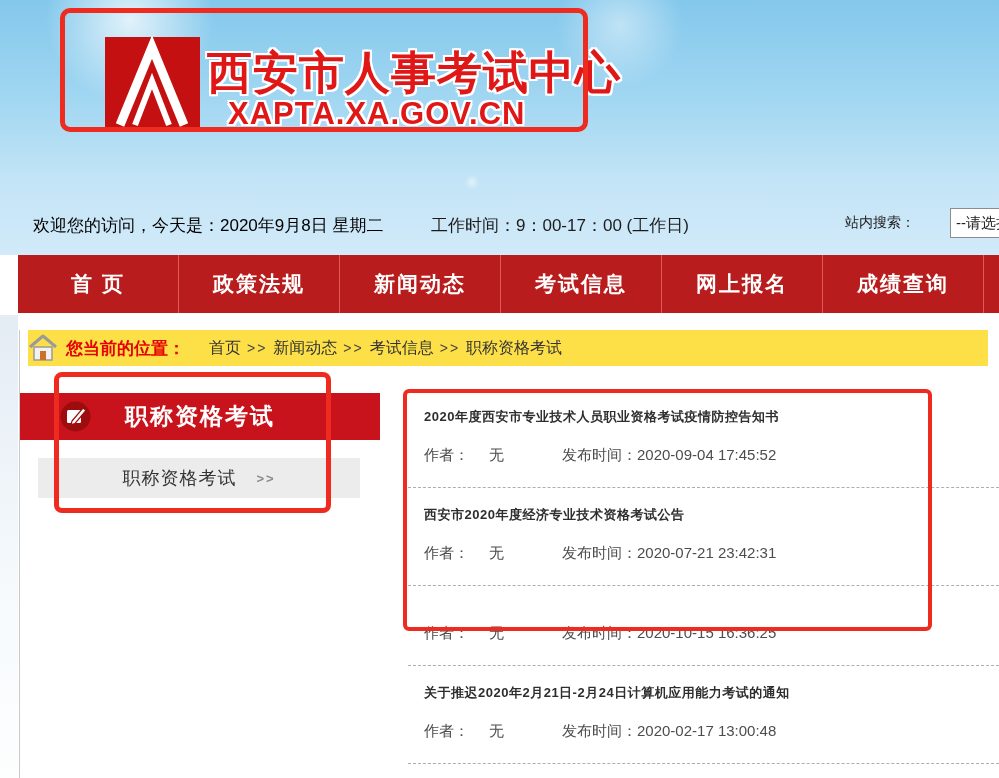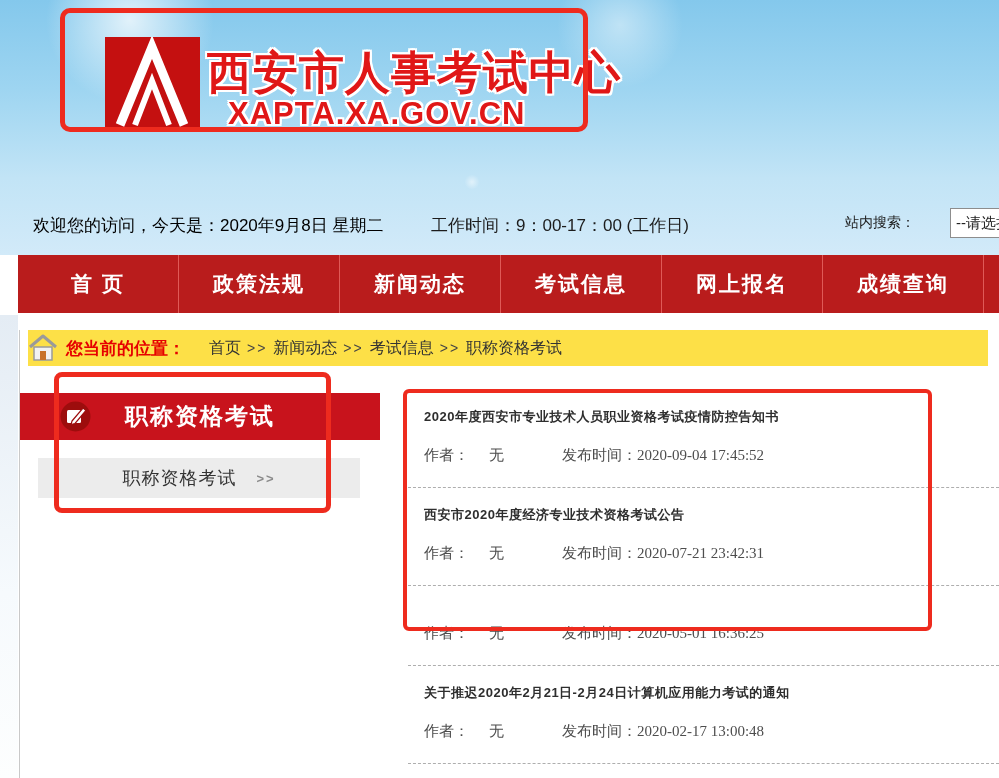--- a/index.html
+++ b/index.html
@@ -102,21 +102,21 @@
 
   
   .articles { position:absolute; left:408px; top:390px; width:591px; }
   .article { padding:18px 0 22px 16px; border-bottom:1px dashed #aeaeae; }
   .article-title {
     font-size:13px; font-weight:bold; color:#2e2e2e; letter-spacing:0.5px;
     cursor:pointer; white-space:nowrap;
   }
   .article-meta {
     margin-top:20px; font-size:15px; color:#4d4d4d;
-    font-family:Liberation Serif, serif; white-space:nowrap;
+    font-family:Liberation Sans, sans-serif; white-space:nowrap;
   }
   .meta-author-value { margin-left:20px; }
   .meta-time-label { margin-left:58px; }
 
   
   .anno { position:absolute; border:5px solid #ee2b1e; border-radius:10px; pointer-events:none; }
   .anno-header  { left:60px;  top:8px;   width:528px; height:124px; }
   .anno-sidebar { left:54px;  top:372px; width:277px; height:141px; border-width:5px; border-radius:8px; }
   .anno-content { left:403px; top:389px; width:529px; height:242px; border-width:4px; border-radius:6px; }
 </style>
@@ -193,21 +193,21 @@
 
   <div class="article">
     <div class="article-title">西安市2020年度经济专业技术资格考试公告</div>
     <div class="article-meta">
       <span>作者：</span><span class="meta-author-value">无</span><span class="meta-time-label">发布时间：</span><span>2020-07-21 23:42:31</span>
     </div>
   </div>
 
   <div class="article">
     <div class="article-meta">
-      <span>作者：</span><span class="meta-author-value">无</span><span class="meta-time-label">发布时间：</span><span>2020-05-01 16:36:25</span>
+      <span>作者：</span><span class="meta-author-value">无</span><span class="meta-time-label">发布时间：</span><span>2020-10-15 16:36:25</span>
     </div>
   </div>
 
   <div class="article">
     <div class="article-title">关于推迟2020年2月21日-2月24日计算机应用能力考试的通知</div>
     <div class="article-meta">
       <span>作者：</span><span class="meta-author-value">无</span><span class="meta-time-label">发布时间：</span><span>2020-02-17 13:00:48</span>
     </div>
   </div>
 

